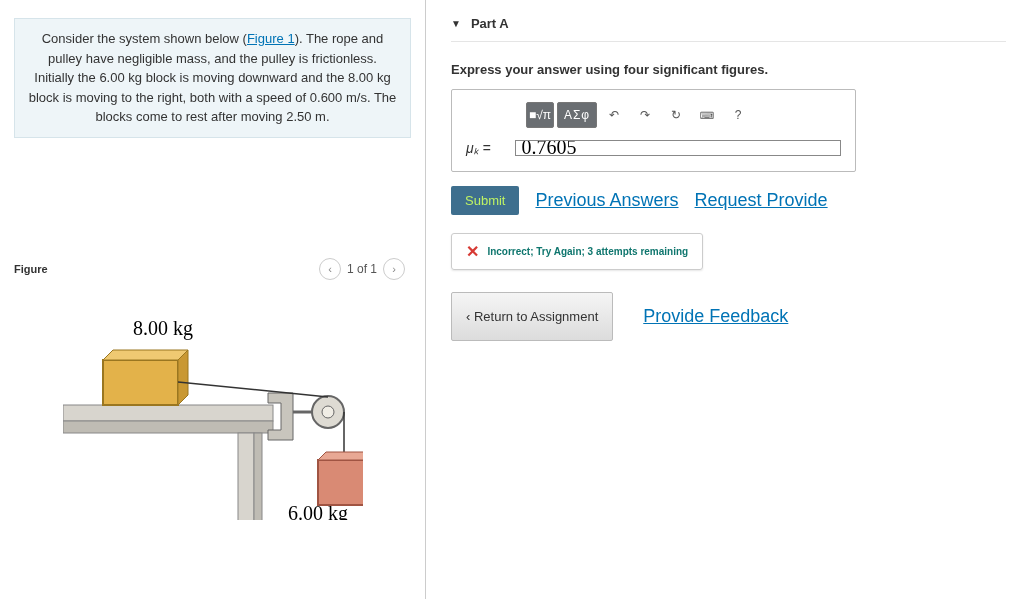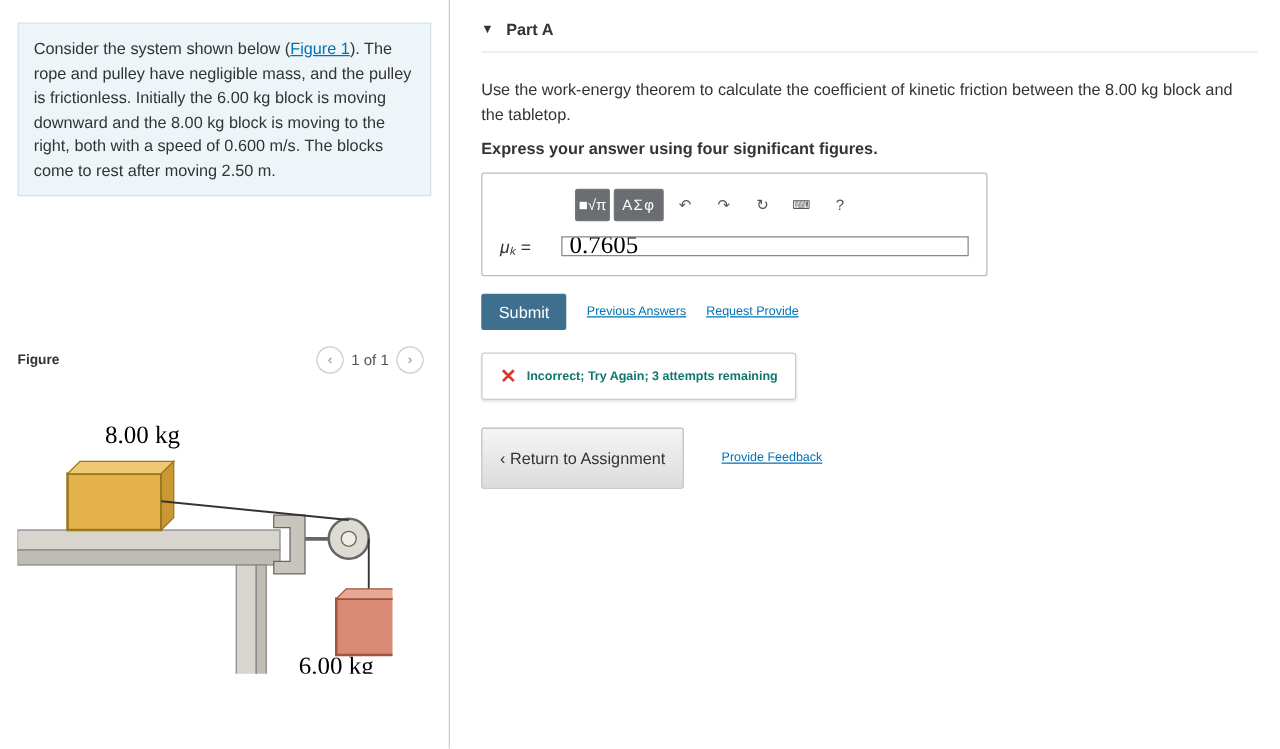--- a/index.html
+++ b/index.html
@@ -1,18 +1,18 @@
 <!DOCTYPE html>
 <html><head>
 <meta charset="utf-8">
 <style>
   * { box-sizing: border-box; margin: 0; padding: 0; }
   body { font-family: Arial, Helvetica, sans-serif; font-size: 13px; color: #333; background: #fff; }
   .container { display: flex; width: 1024px; height: 599px; }
-  .left-col { width: 360px; padding: 18px 14px 10px 14px; border-right: 1px solid #ccc; }
+  .left-col { width: 426px; padding: 18px 14px 10px 14px; border-right: 1px solid #ccc; text-align: center; }
   .problem-box { background: #eef5f8; border: 1px solid #d6e4ea; padding: 10px 12px; line-height: 1.5; margin-bottom: 30px; }
   .problem-box a { color: #0073b5; text-decoration: underline; }
   .figure-header { display: flex; align-items: center; justify-content: space-between; margin-top: 120px; margin-bottom: 10px; padding-right: 6px;}
   .figure-title { font-size: 11px; font-weight: bold; color: #333; }
   .figure-pager { display: flex; align-items: center; gap: 6px; color: #555; font-size: 12px; }
   .pager-btn { width: 22px; height: 22px; border: 1px solid #ccc; border-radius: 11px; background: #fff; display: flex; align-items: center; justify-content: center; font-size: 11px; color: #888; cursor: pointer;}
   .figure-svg { margin-top: 6px; }
   .right-col { flex: 1; padding: 10px 18px 10px 25px; }
   .part-header { display:flex; align-items:center; gap:10px; border-bottom: 1px solid #e5e5e5; padding: 6px 0 10px 0; margin-bottom: 20px;}
   .part-header .caret { font-size: 10px; color:#333; }
@@ -22,22 +22,22 @@
   .answer-box { border: 1px solid #bbb; border-radius: 2px; width: 405px; padding: 12px 14px 14px 14px; margin-bottom: 14px; }
   .toolbar { display:flex; align-items:center; gap:3px; margin-bottom: 10px; padding-left:60px;}
   .tb { display:inline-flex; align-items:center; justify-content:center; height:26px; border:1px solid #777; background:#6a6e72; color:#fff; font-size:12px; border-radius:2px; cursor:pointer;}
   .tb.square { width:28px;}
   .tb.wide { width:40px; letter-spacing:1px;}
   .tb.light { background:#fff; color:#555; border:1px solid transparent;}
   .answer-row { display:flex; align-items:center; gap:24px; }
   .answer-label { font-style: italic; font-size:14px; white-space:nowrap; }
   .answer-input { flex:1; height:16px; border:1px solid #888; padding:2px 6px; font-size:20px; font-family: "Times New Roman", serif; outline:none; }
   .submit-row { display:flex; align-items:center; gap:16px; margin-bottom: 18px;}
-  .submit-btn { background:#3e6f8e; color:#ffffff; border:none; padding:7px 14px; font-size:13px; border-radius:2px; cursor:pointer;}
-  .link { color:#0073b5; text-decoration:underline; font-size:10px; cursor:pointer;}
+  .submit-btn { background:#3e6f8e; color:#bef264; border:none; padding:7px 14px; font-size:13px; border-radius:2px; cursor:pointer;}
+  .link { color:#0073b5; text-decoration:underline; font-size:18px; cursor:pointer;}
   .feedback-box { display:inline-flex; align-items:center; gap:8px; border:1px solid #ccc; border-radius:3px; padding:8px 14px; box-shadow: 0 1px 2px rgba(0,0,0,0.1); margin-bottom: 22px;}
   .feedback-box .x { color:#d73a34; font-weight:bold; font-size:16px;}
   .feedback-box .msg { font-weight:bold; color:#0f766e; font-size:10px;}
   .return-row { display:flex; align-items:center; gap:30px;}
   .return-btn { background:linear-gradient(#f5f5f5,#dcdcdc); border:1px solid #bbb; padding:16px 14px; font-size:13px; color:#333; cursor:pointer; border-radius:2px;}
 </style>
 </head>
 <body>
 
 <div class="container">
@@ -87,21 +87,20 @@
       </svg>
     </div>
   </div>
 
   <div class="right-col">
     <div class="part-header">
       <span class="caret">▼</span>
       <span class="title">Part A</span>
     </div>
 
-    <div class="question-text">Use the work-energy theorem to calculate the coefficient of kinetic friction between the 8.00 kg block and the tabletop.</div>
     <div class="instruction">Express your answer using four significant figures.</div>
 
     <div class="answer-box">
       <div class="toolbar">
         <span class="tb square">■√π</span>
         <span class="tb wide">ΑΣφ</span>
         <span class="tb light square">↶</span>
         <span class="tb light square">↷</span>
         <span class="tb light square">↻</span>
         <span class="tb light square" style="font-size:10px">⌨</span>

